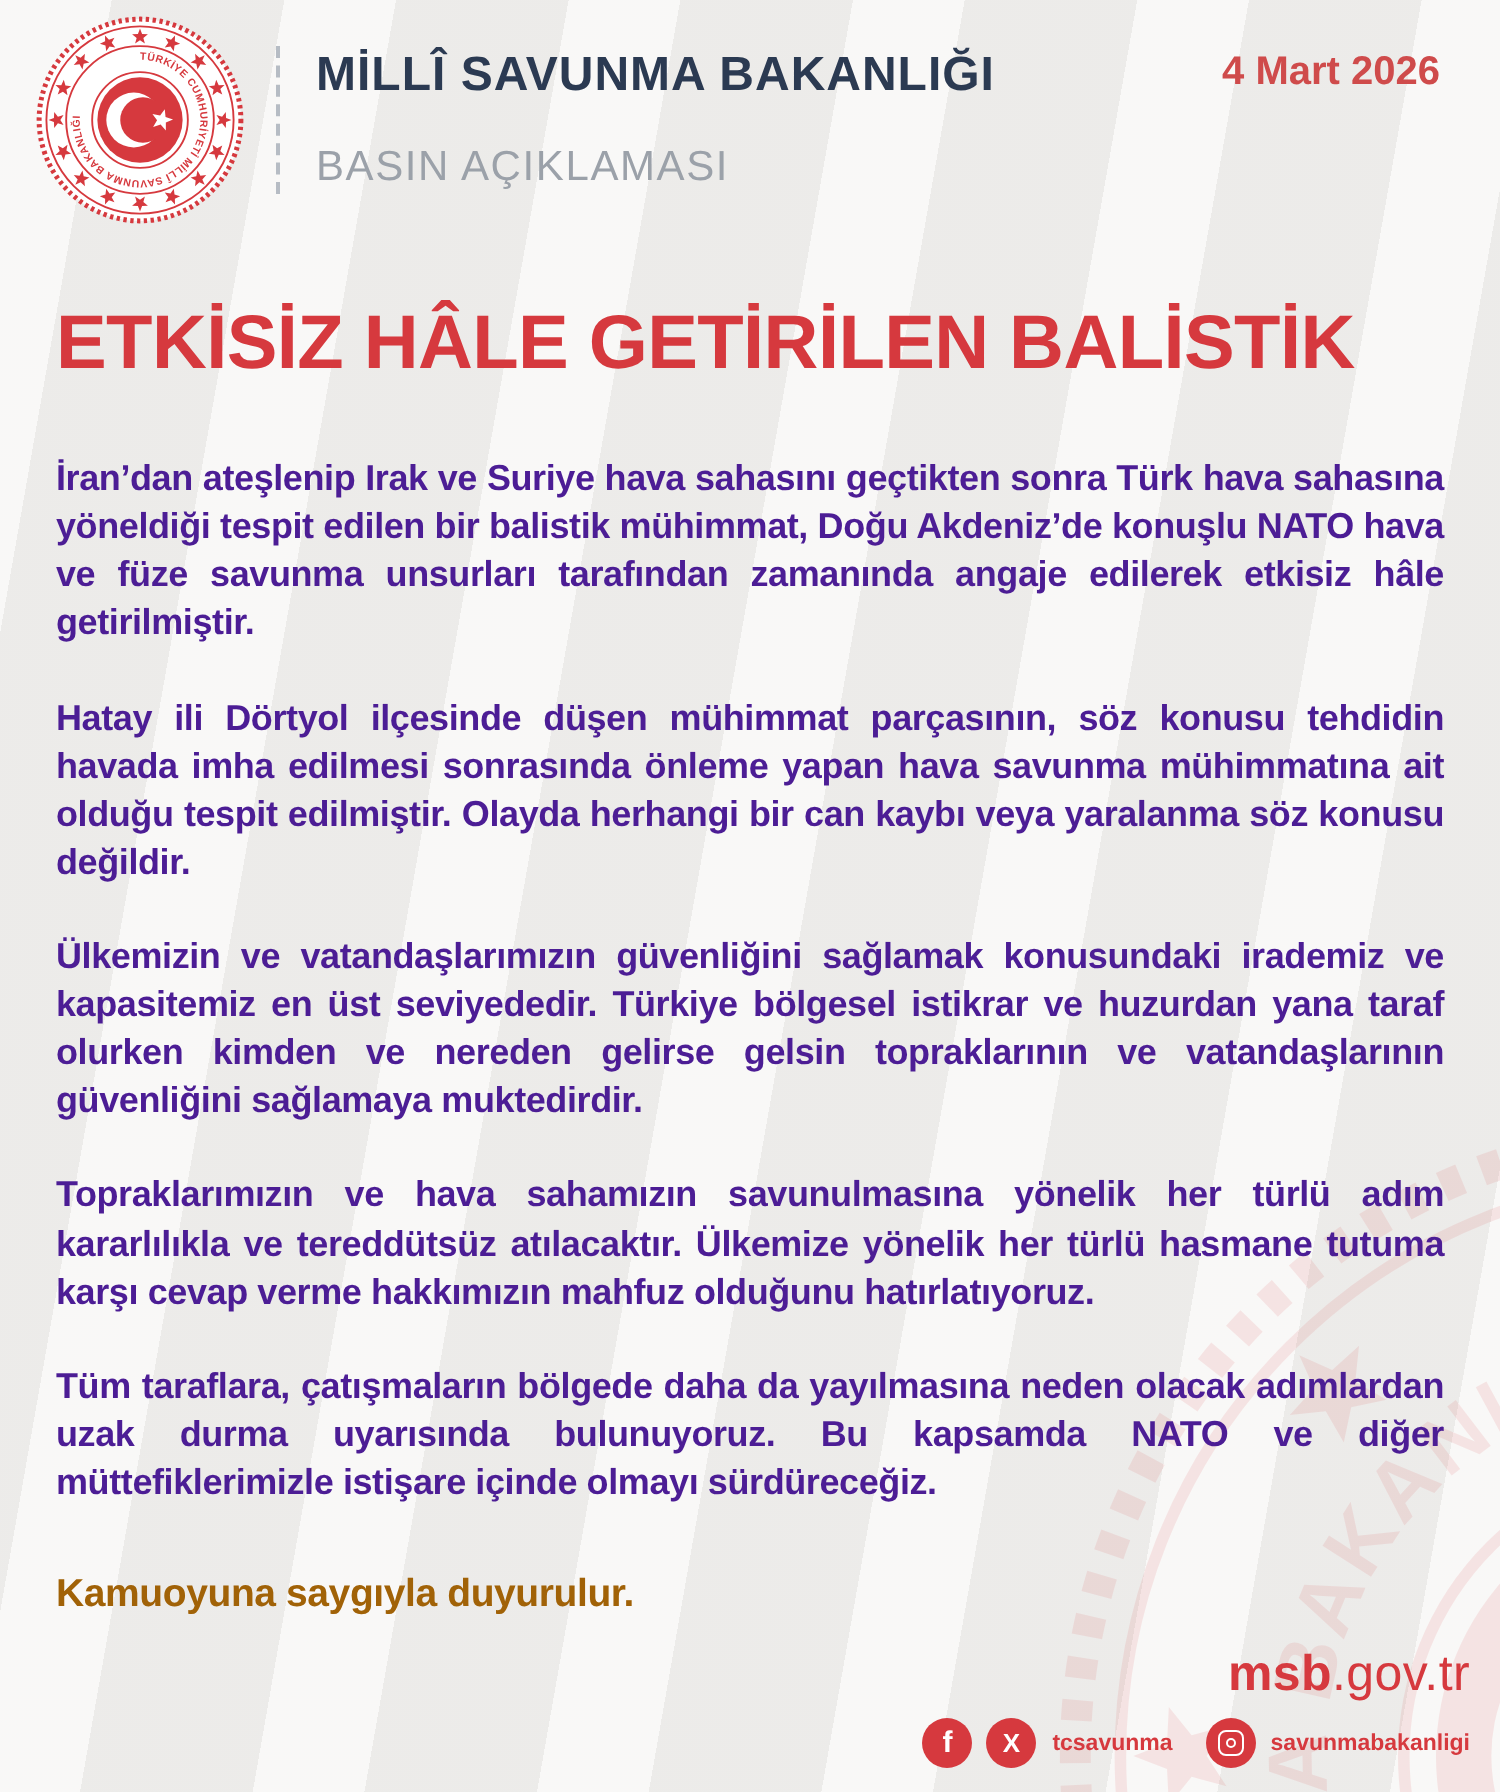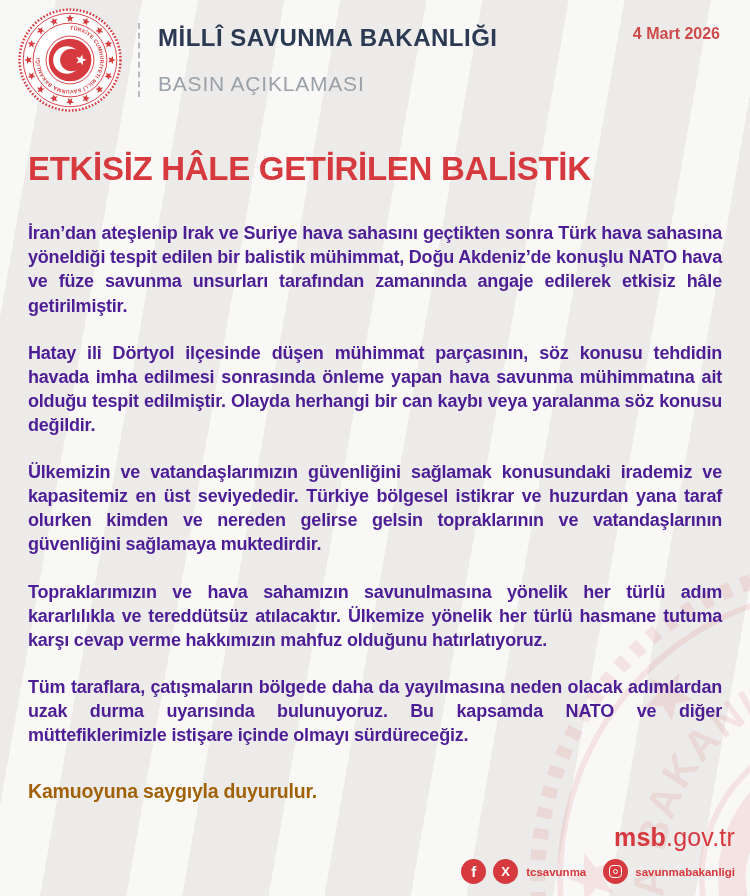--- a/index.html
+++ b/index.html
@@ -34,30 +34,30 @@
   }
   .title-block{ display:flex; flex-direction:column; gap:20px; }
   .ministry-title{
     font-size:24px; font-weight:700; color:#2b3a52; letter-spacing:0.5px;
   }
   .press-subtitle{
     font-size:21px; font-weight:400; color:#9ba1a9; letter-spacing:0.8px;
   }
   .date{
     position:absolute; top:25px; right:30px;
-    font-size:16px; font-weight:700; color:#cf4b4b;
+    font-size:20px; font-weight:700; color:#cf4b4b;
   }
 
   
   .main{ position:relative; z-index:2; padding:0 28px; }
   .headline{
     margin-top:38px;
     color:#d6393e;
     font-weight:800;
-    font-size:33px;
+    font-size:38px;
     line-height:1.16;
     letter-spacing:-0.3px;
   }
   .headline span{ display:block; }
   .body-copy p{
     font-size:18px;
     font-weight:700;
     line-height:1.34;
     text-align:justify;
     color:#4c1d95;

